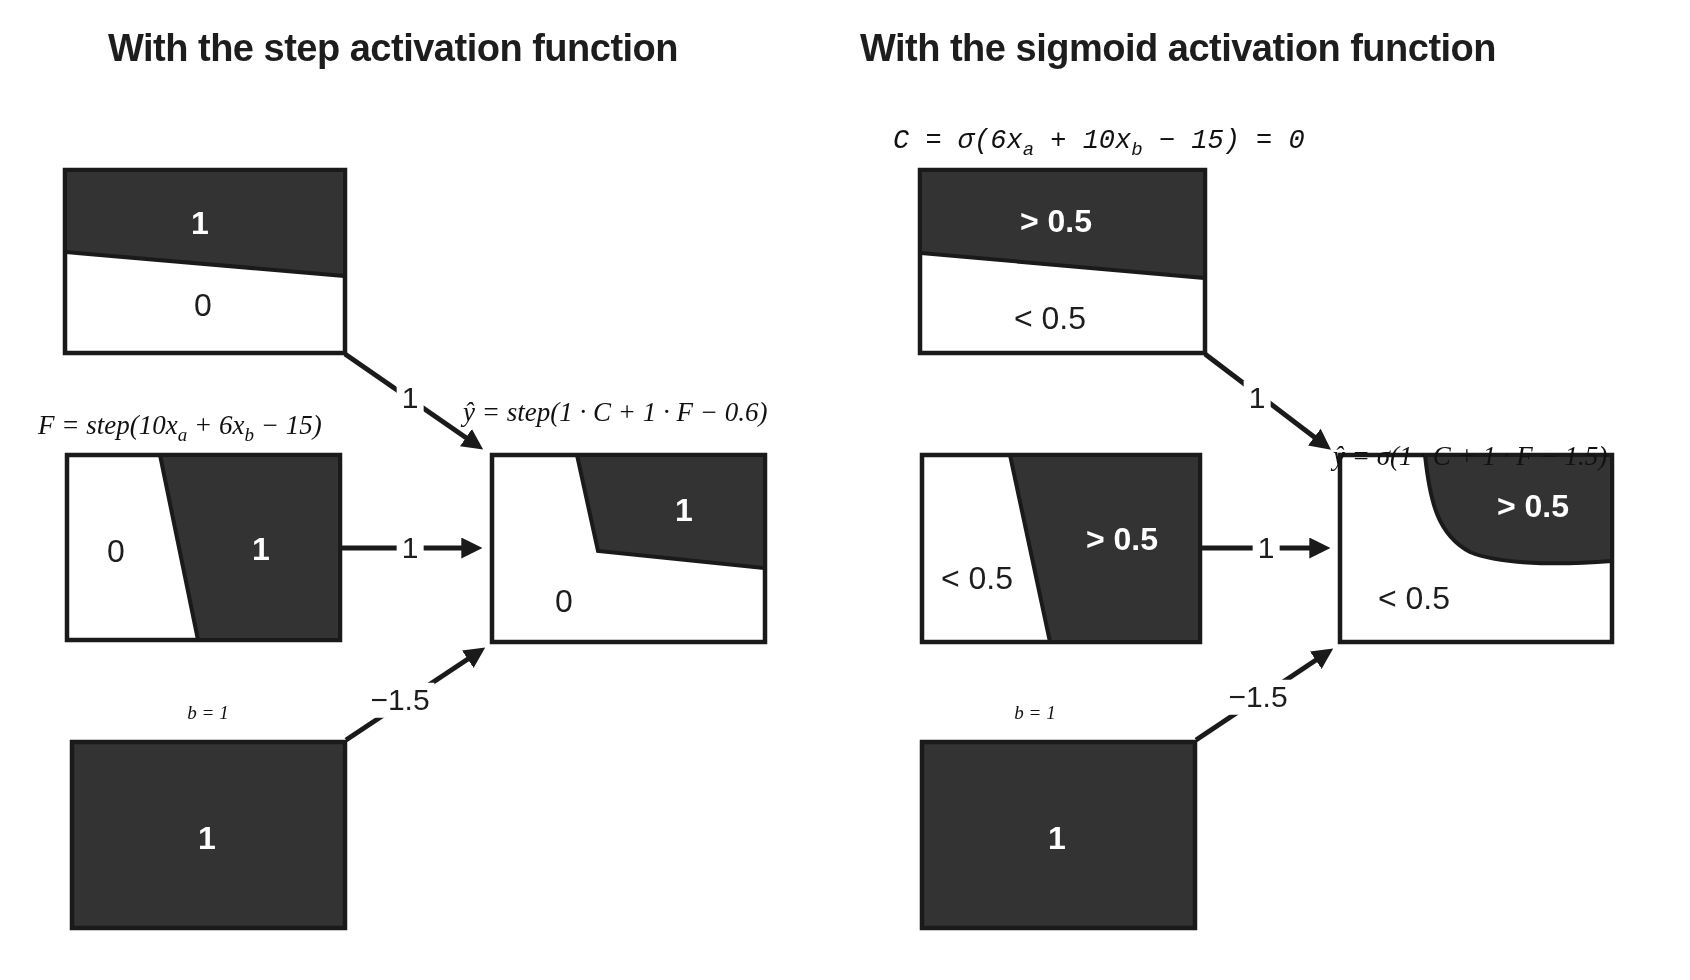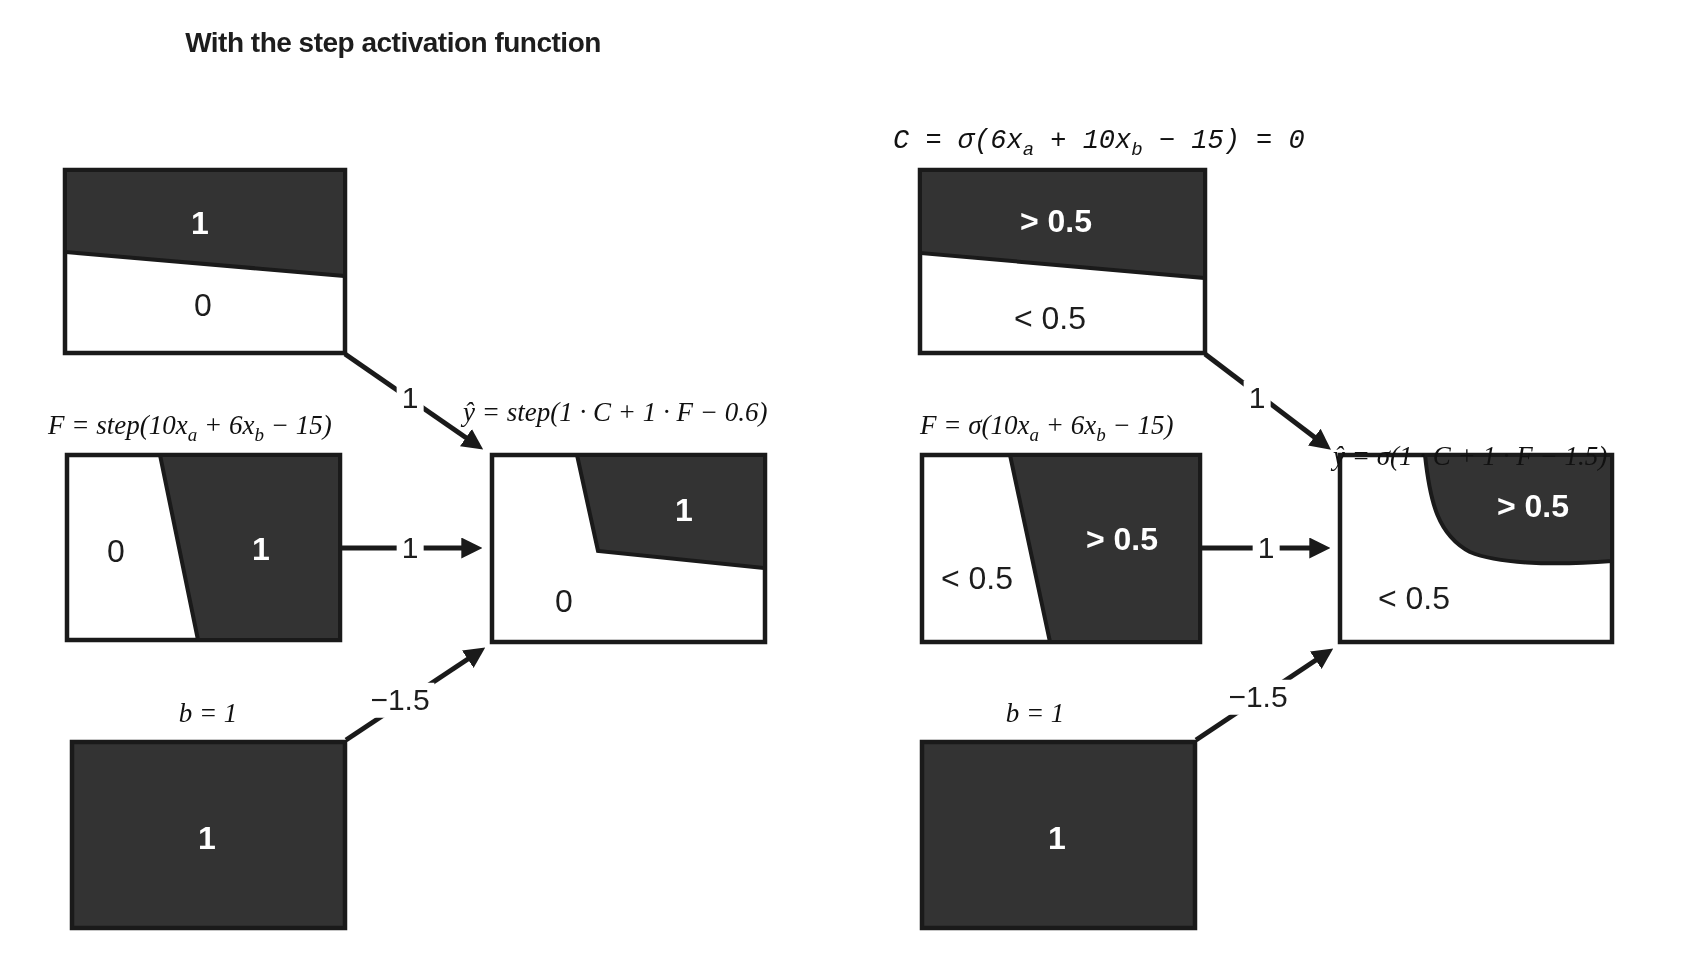--- a/index.html
+++ b/index.html
@@ -3,32 +3,32 @@
 <meta charset="utf-8">
 <style>
   html,body { margin:0; padding:0; background:#ffffff; }
   .canvas {
     position:relative; width:1690px; height:980px; background:#ffffff;
     font-family:"Liberation Sans", sans-serif; overflow:hidden; color:#1d1d1d;
   }
   svg.diagram { position:absolute; left:0; top:0; }
   .title {
     position:absolute; width:720px; text-align:center;
-    font-size:28px; font-weight:700; letter-spacing:-0.5px; color:#1d1d1d;
+    font-size:38px; font-weight:700; letter-spacing:-0.5px; color:#1d1d1d;
     white-space:nowrap;
   }
   .formula {
     position:absolute; font-family:"Liberation Serif", serif; font-style:italic;
     font-size:27px; color:#111; white-space:nowrap;
   }
   .formula .sub { font-size:19px; vertical-align:-7px; }
   .bias-label {
     position:absolute; transform:translate(-50%,-50%);
     font-family:"Liberation Serif", serif; font-style:italic;
-    font-size:27px; color:#111; white-space:nowrap;
+    font-size:19px; color:#111; white-space:nowrap;
   }
   .region {
     position:absolute; transform:translate(-50%,-50%);
     font-size:32px; color:#1d1d1d; white-space:nowrap;
   }
   .region.on-dark { color:#ffffff; font-weight:700; }
   .weight {
     position:absolute; transform:translate(-50%,-50%);
     font-size:30px; color:#1d1d1d; background:#ffffff; padding:0 5px;
     line-height:1.15; white-space:nowrap;
@@ -71,43 +71,43 @@
     <line x1="345" y1="354" x2="478" y2="446" stroke="#1a1a1a" stroke-width="5" marker-end="url(#arrow)"></line>
     <line x1="342" y1="548" x2="476" y2="548" stroke="#1a1a1a" stroke-width="5" marker-end="url(#arrow)"></line>
     <line x1="346" y1="740" x2="480" y2="651" stroke="#1a1a1a" stroke-width="5" marker-end="url(#arrow)"></line>
 
     <line x1="1205" y1="354" x2="1326" y2="446" stroke="#1a1a1a" stroke-width="5" marker-end="url(#arrow)"></line>
     <line x1="1202" y1="548" x2="1324" y2="548" stroke="#1a1a1a" stroke-width="5" marker-end="url(#arrow)"></line>
     <line x1="1196" y1="740" x2="1328" y2="652" stroke="#1a1a1a" stroke-width="5" marker-end="url(#arrow)"></line>
   </svg>
 
   <div class="title" style="left:33px; top:27px;">With the step activation function</div>
+  <div class="title" style="left:818px; top:27px;">With the sigmoid activation function</div>
 
 
-  <div class="formula" style="left:48px; top:410px;"><span>F = step(10x</span><span class="sub">a</span><span> + 6x</span><span class="sub">b</span><span> − 15)</span></div>
+  <div class="formula" style="left:38px; top:410px;"><span>F = step(10x</span><span class="sub">a</span><span> + 6x</span><span class="sub">b</span><span> − 15)</span></div>
 
   <div class="formula" style="left:463px; top:397px;">ŷ = step(1 · C + 1 · F − 0.6)</div>
 
   <div class="bias-label" style="left:208px; top:713px;">b = 1</div>
 
   <span class="region on-dark" style="left:200px; top:223px;">1</span>
   <span class="region" style="left:203px; top:305px;">0</span>
   <span class="region" style="left:116px; top:551px;">0</span>
   <span class="region on-dark" style="left:261px; top:549px;">1</span>
   <span class="region on-dark" style="left:207px; top:838px;">1</span>
   <span class="region on-dark" style="left:684px; top:510px;">1</span>
   <span class="region" style="left:564px; top:601px;">0</span>
 
   <span class="weight" style="left:410px; top:398px;">1</span>
   <span class="weight" style="left:410px; top:548px;">1</span>
   <span class="weight" style="left:400px; top:700px;">−1.5</span>
 
   <div class="formula" style="left:893px; top:126px;font-family:Liberation Mono, monospace;"><span>C = σ(6x</span><span class="sub">a</span><span> + 10x</span><span class="sub">b</span><span> − 15) = 0</span></div>
 
-  <div class="formula" style="left:920px; top:410px;"><span>F = σ(10x</span><span class="sub">a</span><span> + 6x</span><span class="sub">b</span><span> − 15)</span></div>
 
   <div class="formula" style="left:1333px; top:397px;margin-top:44px;">ŷ = σ(1 · C + 1 · F − 1.5)</div>
 
   <div class="bias-label" style="left:1035px; top:713px;">b = 1</div>
 
   <span class="region on-dark" style="left:1056px; top:221px;">&gt; 0.5</span>
   <span class="region" style="left:1050px; top:318px;">&lt; 0.5</span>
   <span class="region" style="left:977px; top:578px;">&lt; 0.5</span>
   <span class="region on-dark" style="left:1122px; top:539px;">&gt; 0.5</span>
   <span class="region on-dark" style="left:1057px; top:838px;">1</span>

